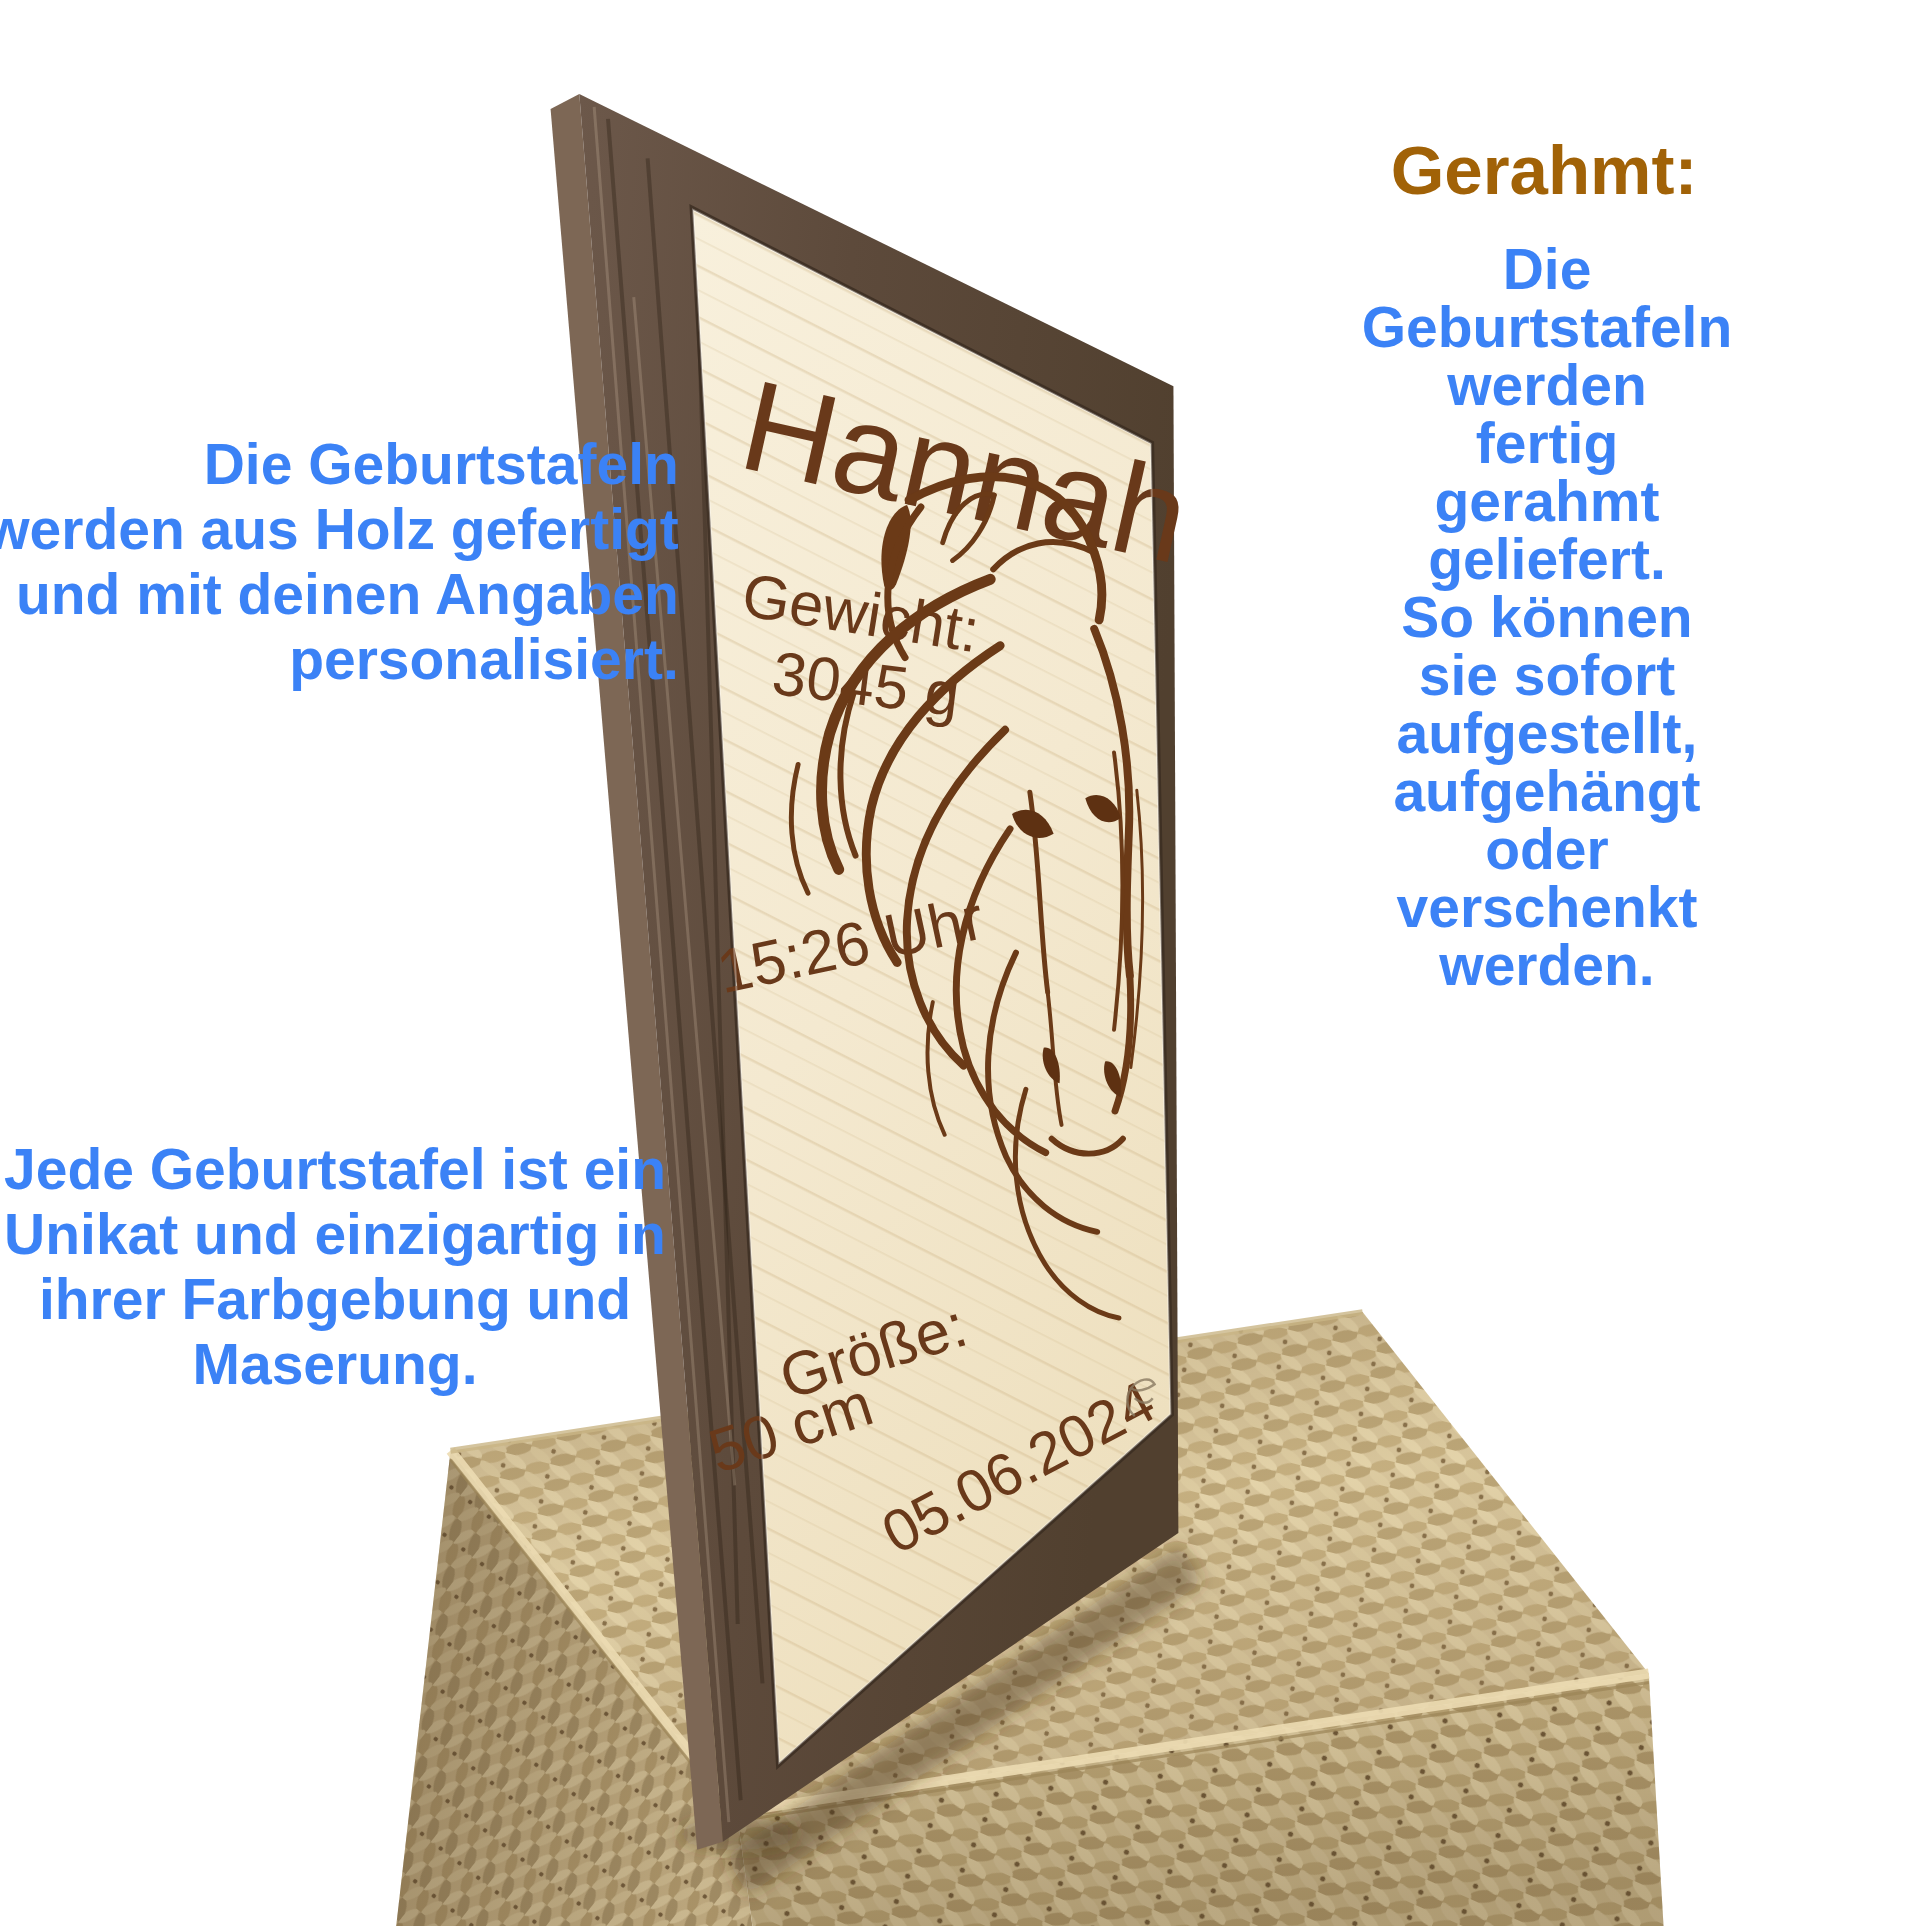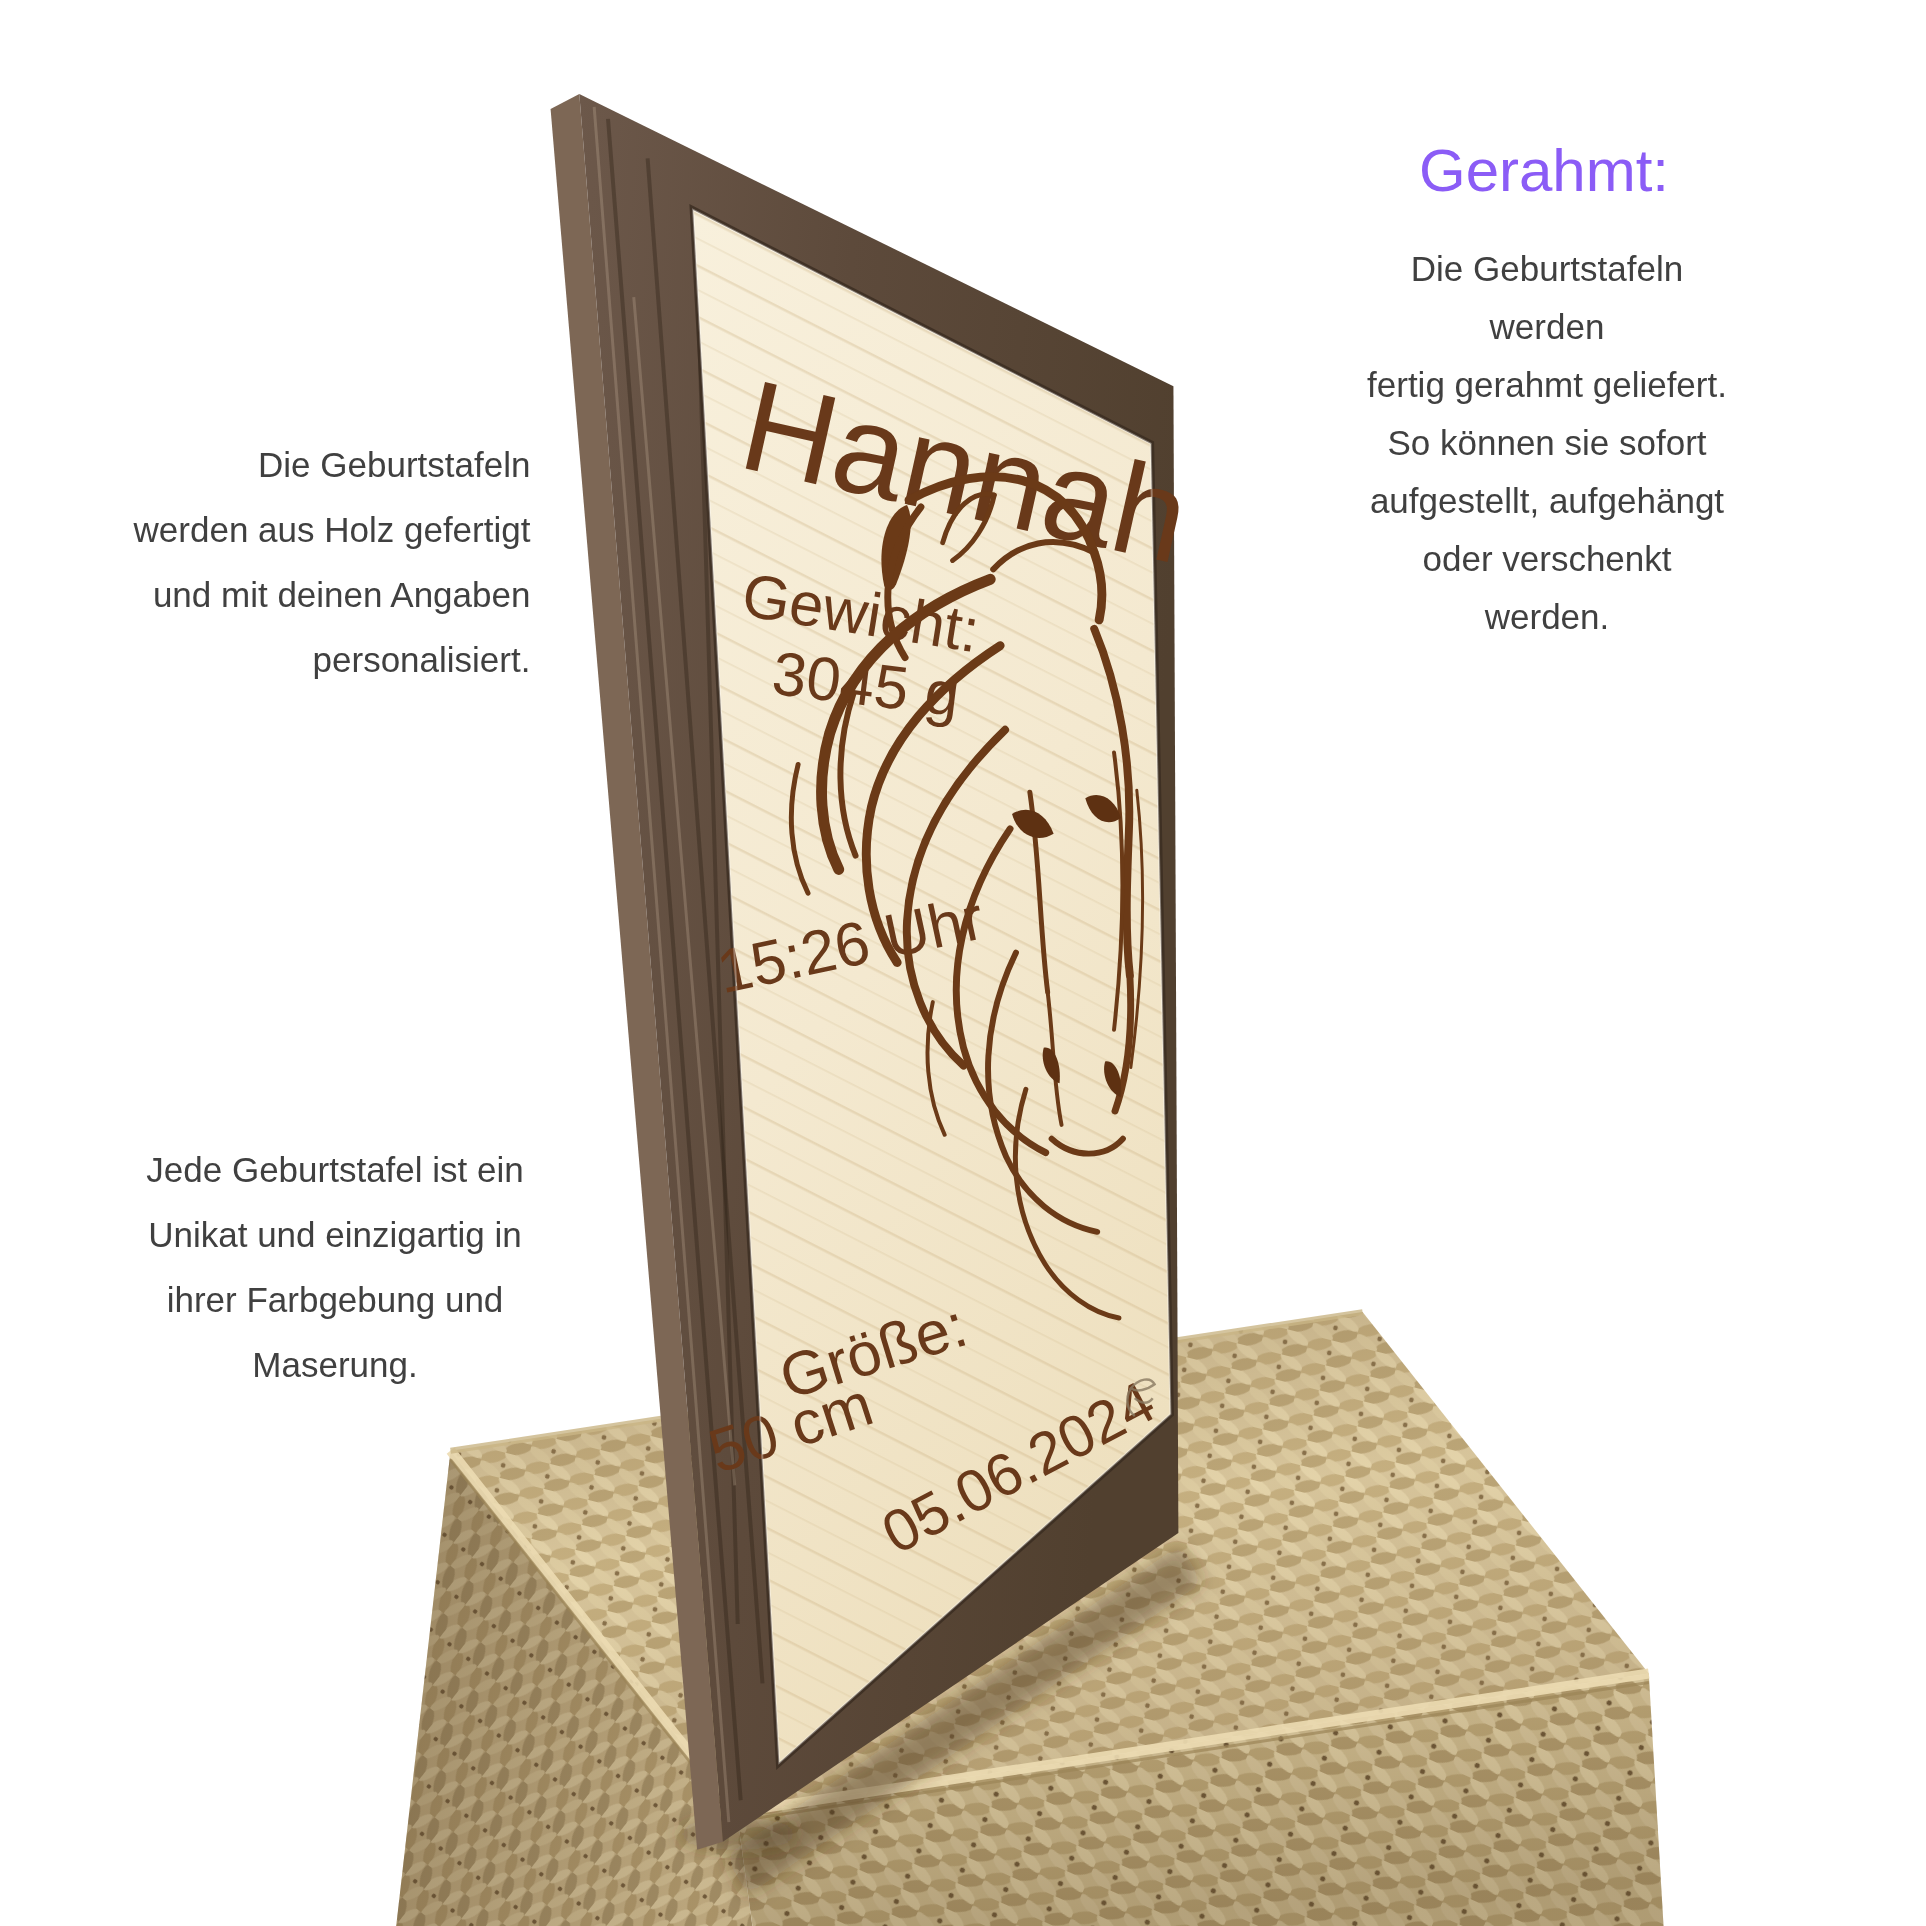--- a/index.html
+++ b/index.html
@@ -3,25 +3,25 @@
 <meta charset="utf-8">
 <style>
   html,body{margin:0;padding:0;background:#ffffff;}
   .canvas{
     position:relative;width:1927px;height:1927px;background:#ffffff;overflow:hidden;
     font-family:"Liberation Sans",sans-serif;
   }
   .scene-svg{position:absolute;left:0;top:0;}
   .note{position:absolute;text-align:center;transform:translateX(-50%);}
   .note-heading{
-    font-size:60px;font-weight:normal;color:#8b5cf6;line-height:91px;
+    font-size:69px;font-weight:bold;color:#a16207;line-height:91px;
     white-space:pre-line;letter-spacing:0px;
   }
   .note-body{
-    font-size:35px;font-weight:400;color:#404040;white-space:pre-line;
+    font-size:57px;font-weight:700;color:#3b82f6;white-space:pre-line;
   }
   .lh-left{line-height:65px;}
   .lh-right{line-height:58px;}
   .engrave{fill:#69391a;font-family:"Liberation Sans",sans-serif;}
   .stroke-art{stroke:#6b3a17;fill:none;stroke-linecap:round;}
 </style>
 </head>
 <body>
 
 <div class="canvas">

